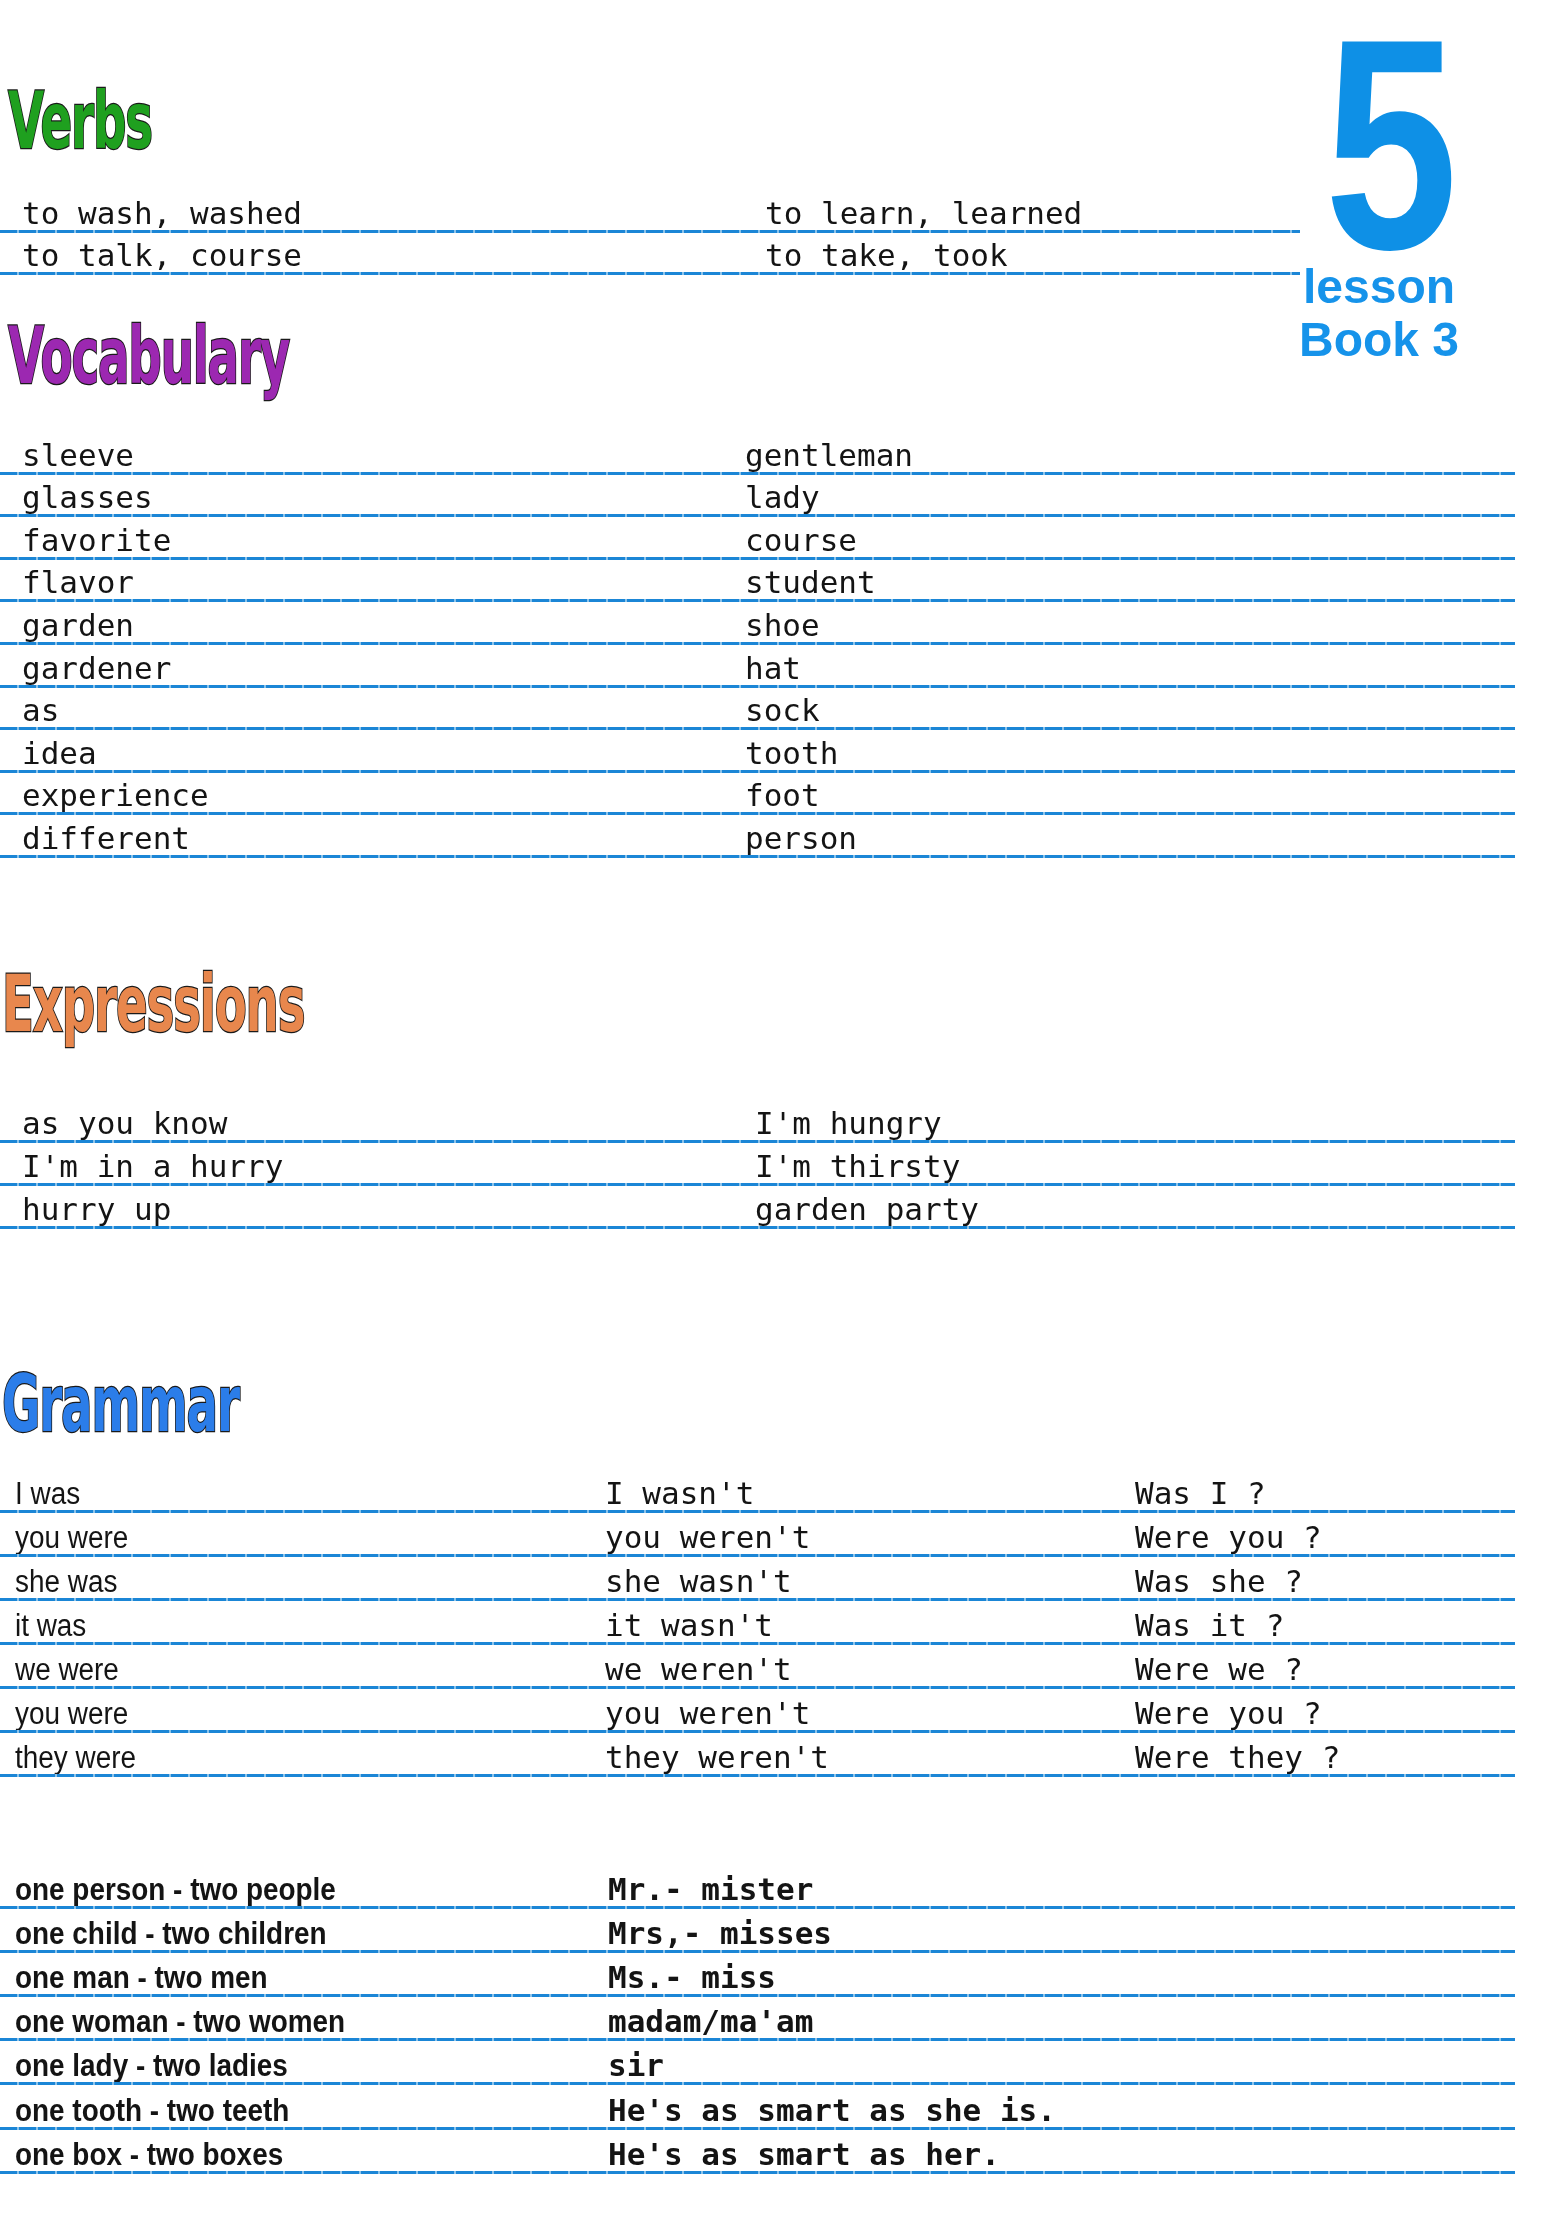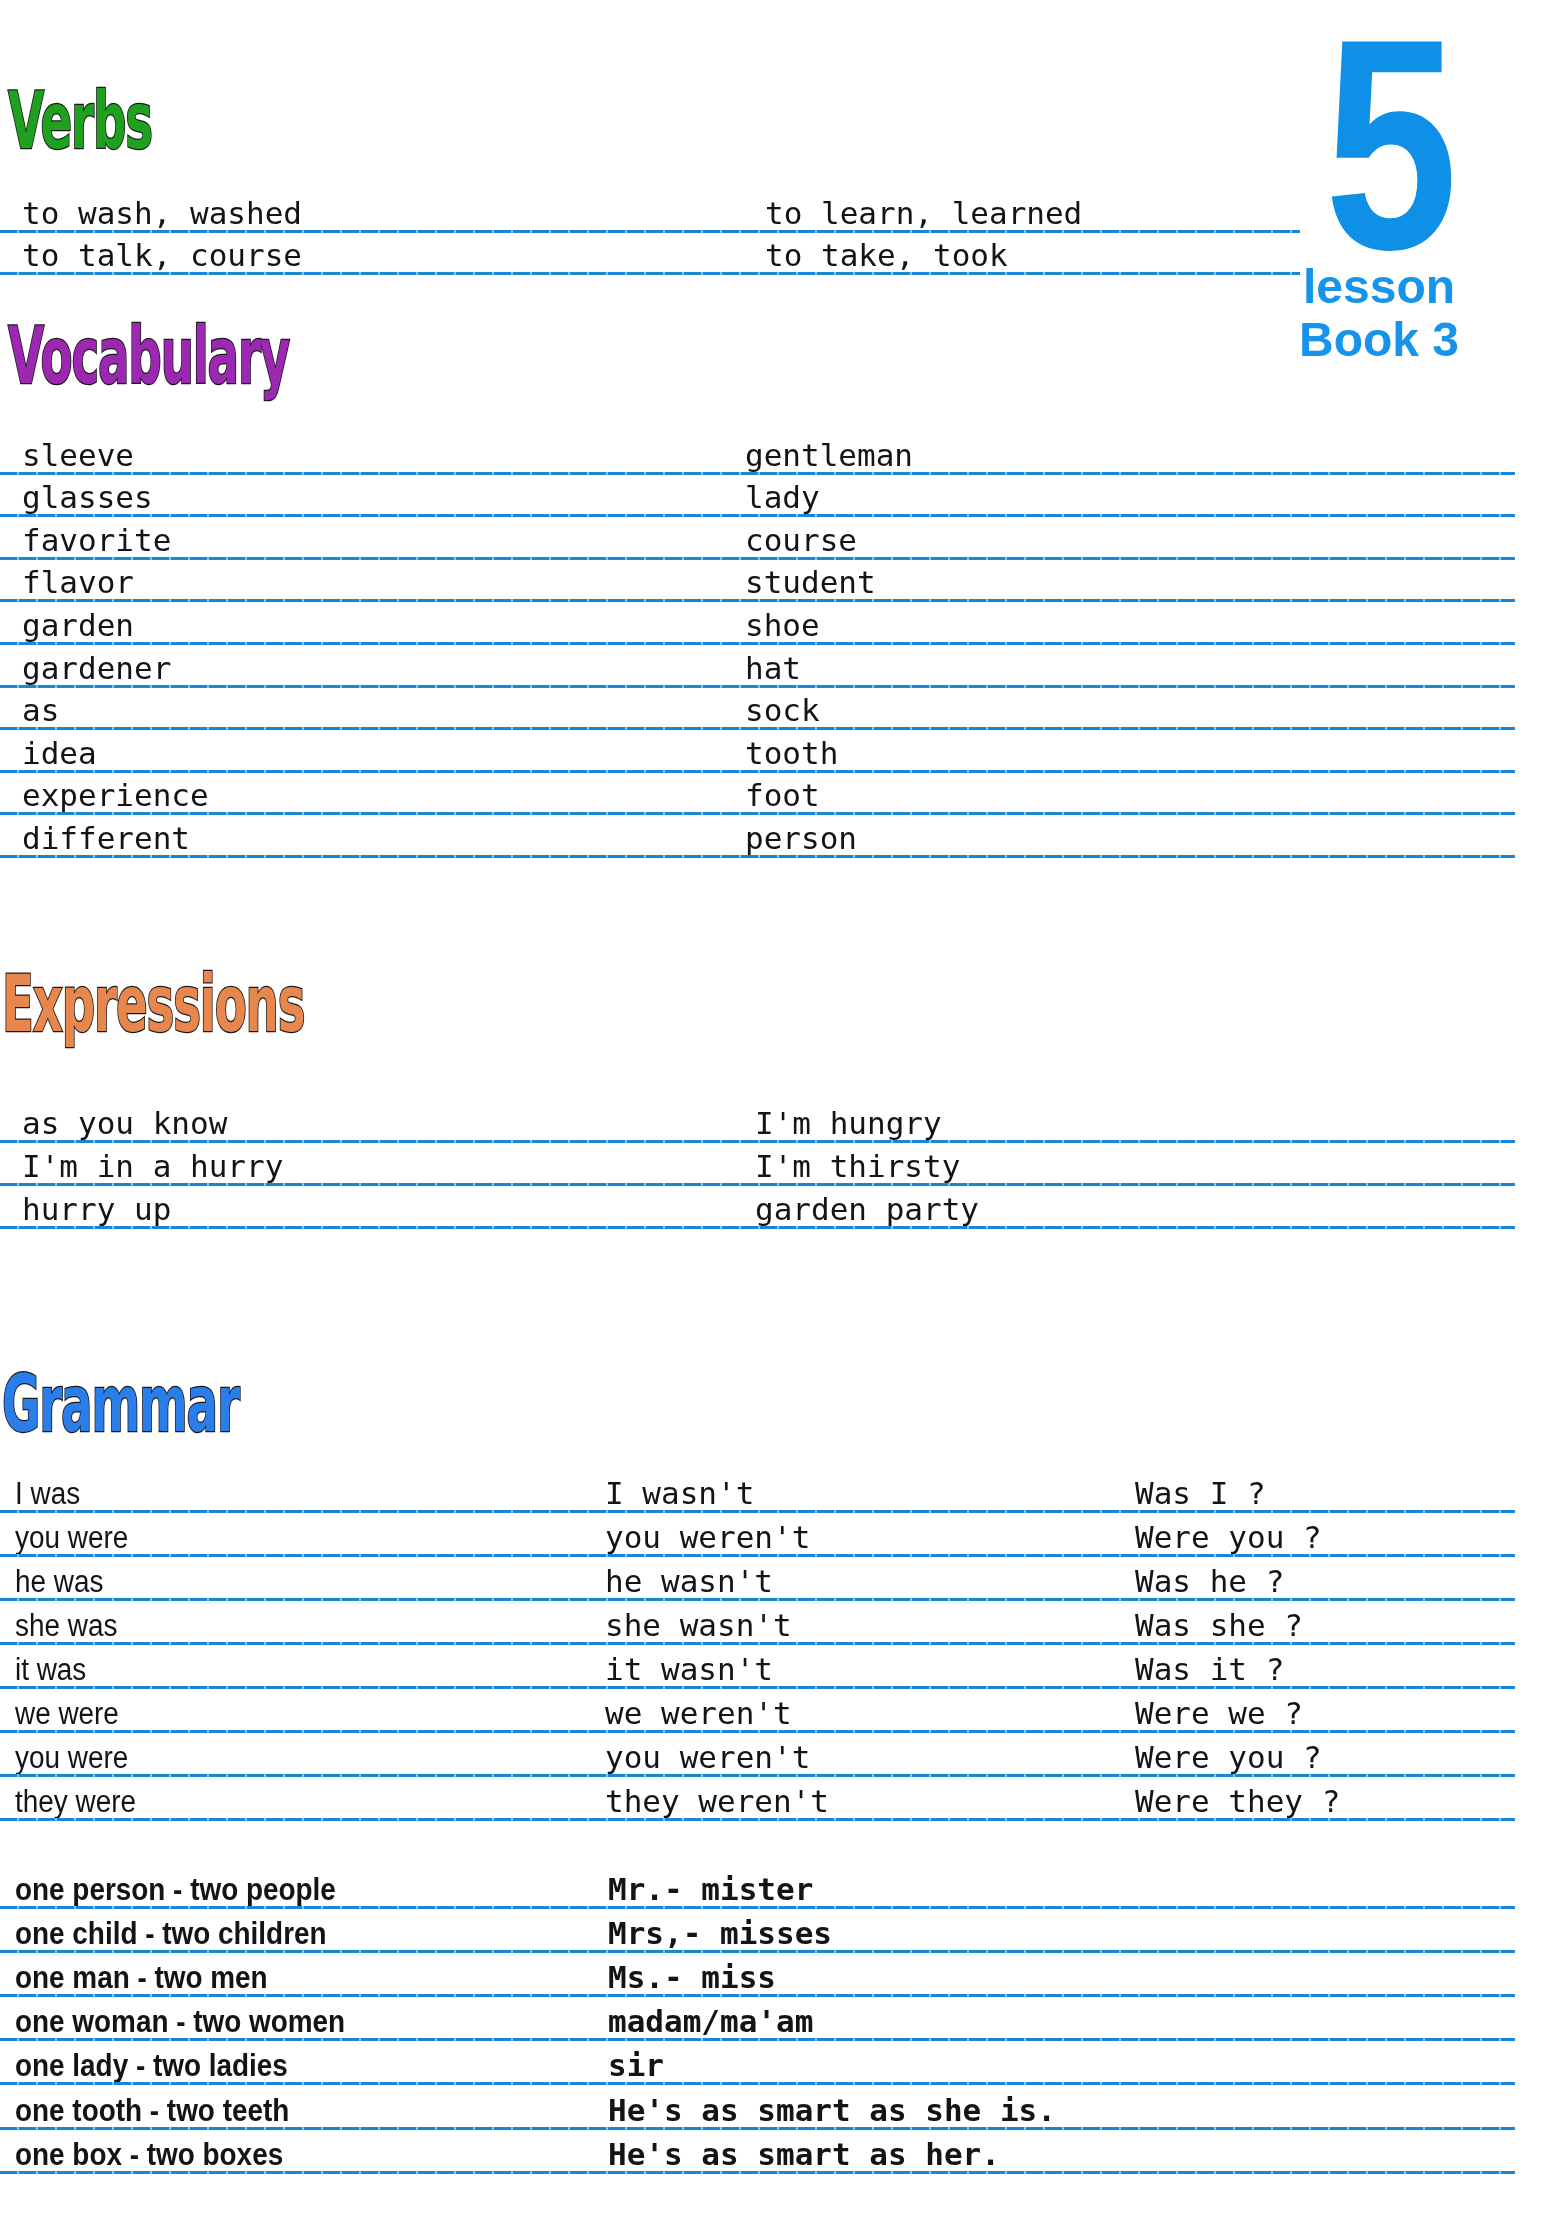--- a/index.html
+++ b/index.html
@@ -200,26 +200,20 @@
         <div class="rule"></div>
       </div>
 
       <div class="row">
         <span class="cell sans-cell c1">you were</span>
         <span class="cell c2">you weren't</span>
         <span class="cell c3">Were you ?</span>
         <div class="rule"></div>
       </div>
 
-      <div class="row">
-        <span class="cell sans-cell c1">he was</span>
-        <span class="cell c2">he wasn't</span>
-        <span class="cell c3">Was he ?</span>
-        <div class="rule"></div>
-      </div>
 
       <div class="row">
         <span class="cell sans-cell c1">she was</span>
         <span class="cell c2">she wasn't</span>
         <span class="cell c3">Was she ?</span>
         <div class="rule"></div>
       </div>
 
       <div class="row">
         <span class="cell sans-cell c1">it was</span>

